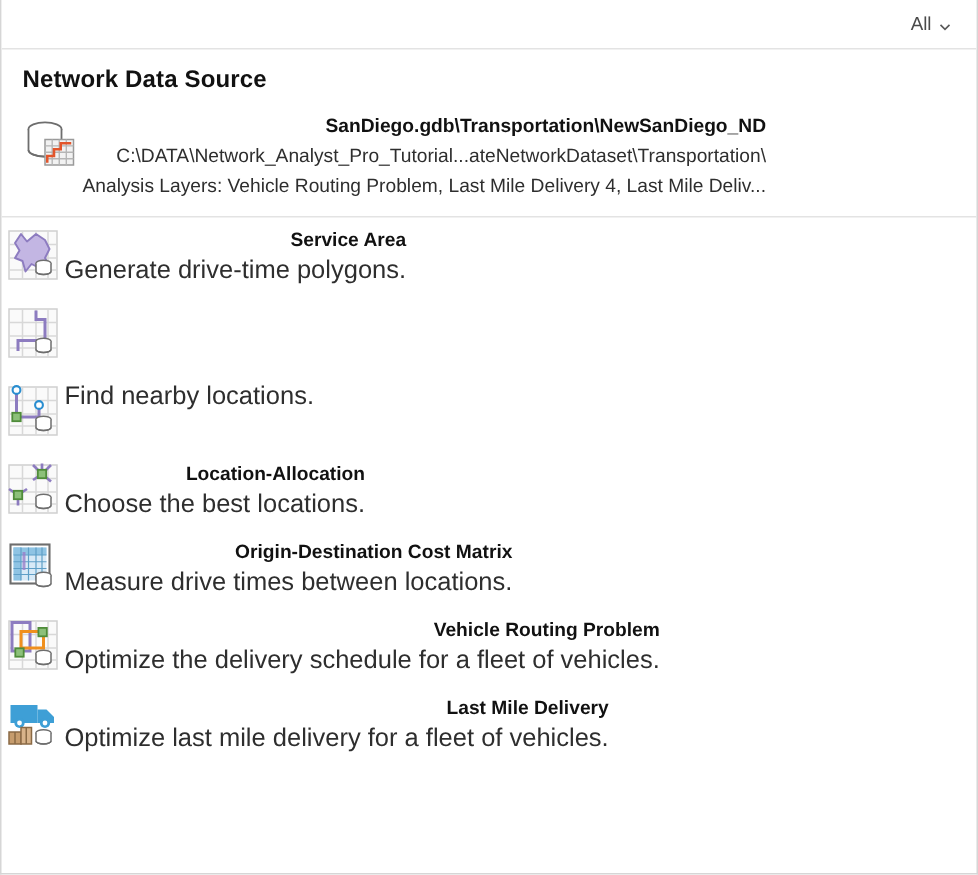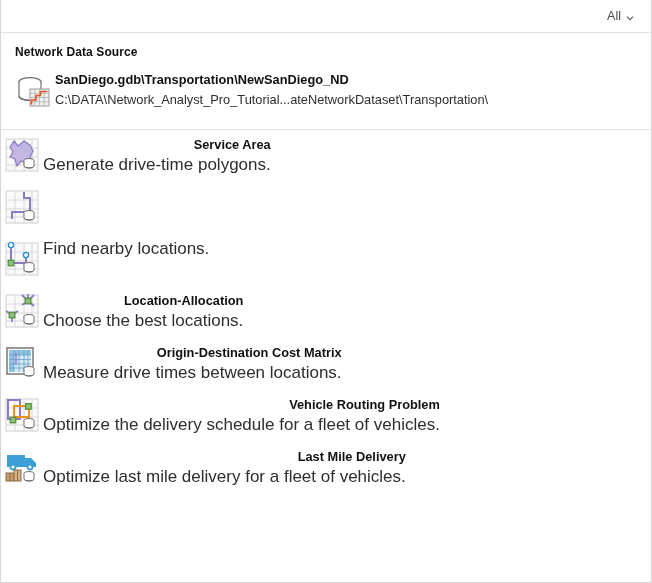--- a/index.html
+++ b/index.html
@@ -51,21 +51,21 @@
     width: 8px;
     height: 8px;
     display: inline-block;
     position: relative;
     top: -1px;
   }
   .chev svg { display:block; }
 
   
   .section-header {
-    font-size: 12px;
+    font-size: 16px;
     font-weight: bold;
     color: #111111;
     padding: 12px 0 6px 14px;
     letter-spacing: 0.1px;
   }
   .section-divider {
     height: 1px;
     background: #e3e3e3;
     margin: 0;
   }
@@ -82,20 +82,21 @@
     flex: 0 0 42px;
     margin-top: 2px;
     display: flex;
     align-items: flex-start;
     justify-content: center;
   }
   .ds-text {
     display: flex;
     flex-direction: column;
     padding-top: 1px;
+    align-items: flex-end;
   }
   .ds-title {
     font-size: 12.8px;
     font-weight: bold;
     color: #111111;
     line-height: 20px;
   }
   .ds-path, .ds-layers {
     font-size: 12.8px;
     color: #2e2e2e;
@@ -179,20 +180,21 @@
             <line x1="20.8" y1="18" x2="20.8" y2="35"></line>
             <line x1="25.5" y1="18" x2="25.5" y2="35"></line>
             <line x1="30.2" y1="18" x2="30.2" y2="35"></line>
           </g>
           <path d="M17.5 33.5 L17.5 29 L22 29 L22 24.5 L26.5 24.5 L26.5 20.5 L33.5 20.5" fill="none" stroke="#e2552b" stroke-width="1.7" stroke-linejoin="miter"></path>
         </svg>
       </div>
       <div class="ds-text">
         <div class="ds-title">SanDiego.gdb\Transportation\NewSanDiego_ND</div>
         <div class="ds-path">C:\DATA\Network_Analyst_Pro_Tutorial...ateNetworkDataset\Transportation\</div>
+        <div class="ds-layers">Analysis Layers: Vehicle Routing Problem, Last Mile Delivery 4, Last Mile Deliv...</div>
       </div>
     </div>
   </div>
 
   <div class="section-divider"></div>
 
   <div>
 
     <div class="type-list">
 

